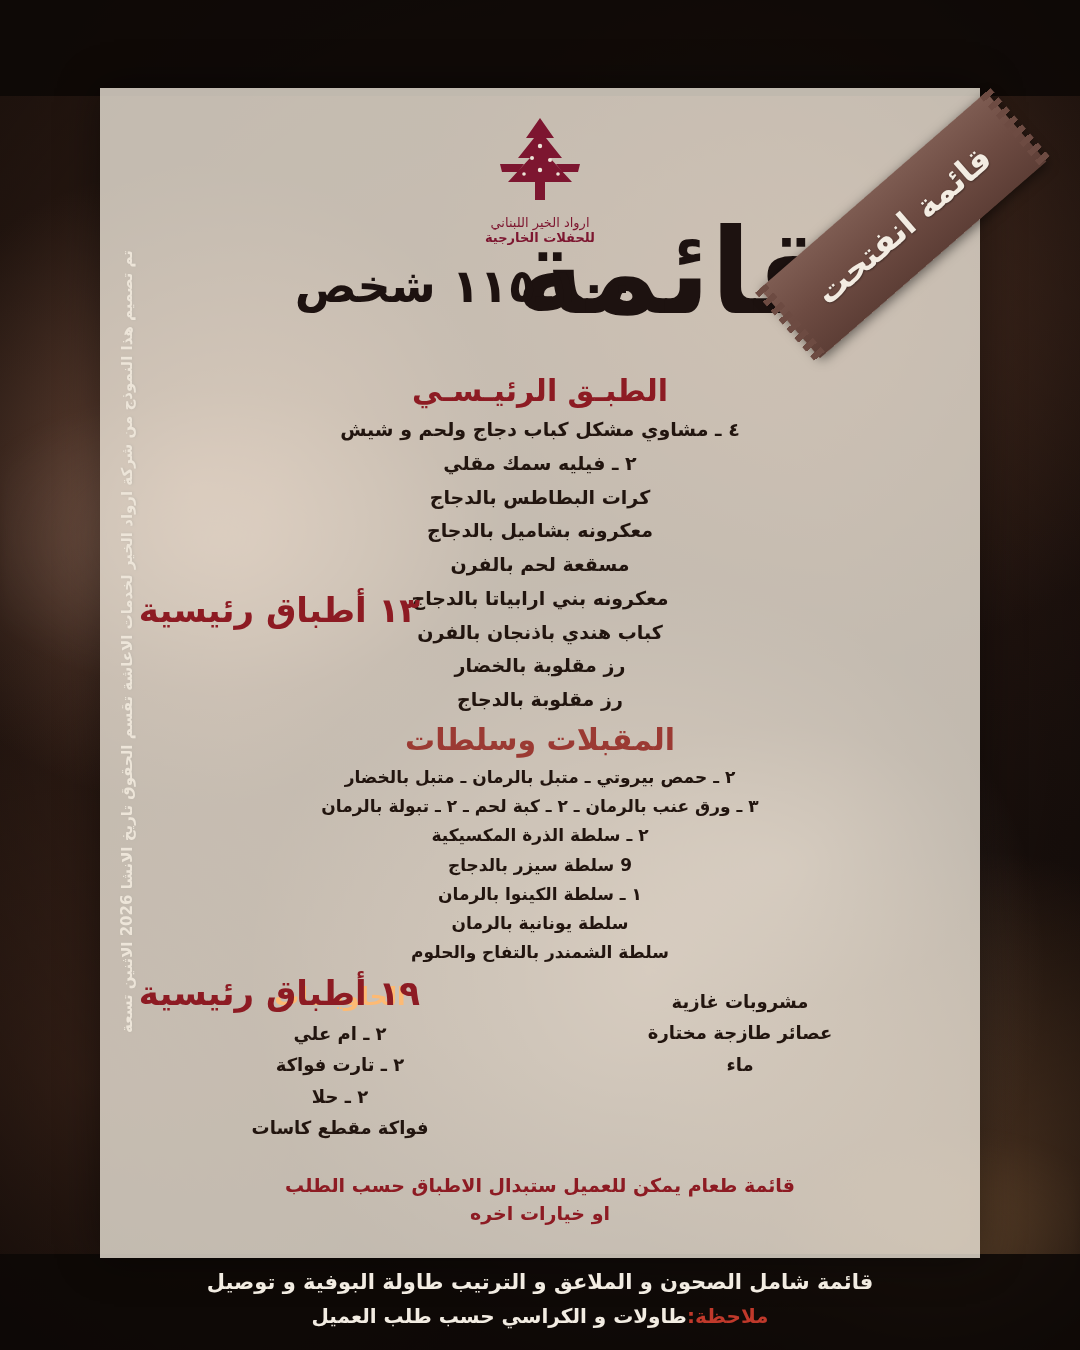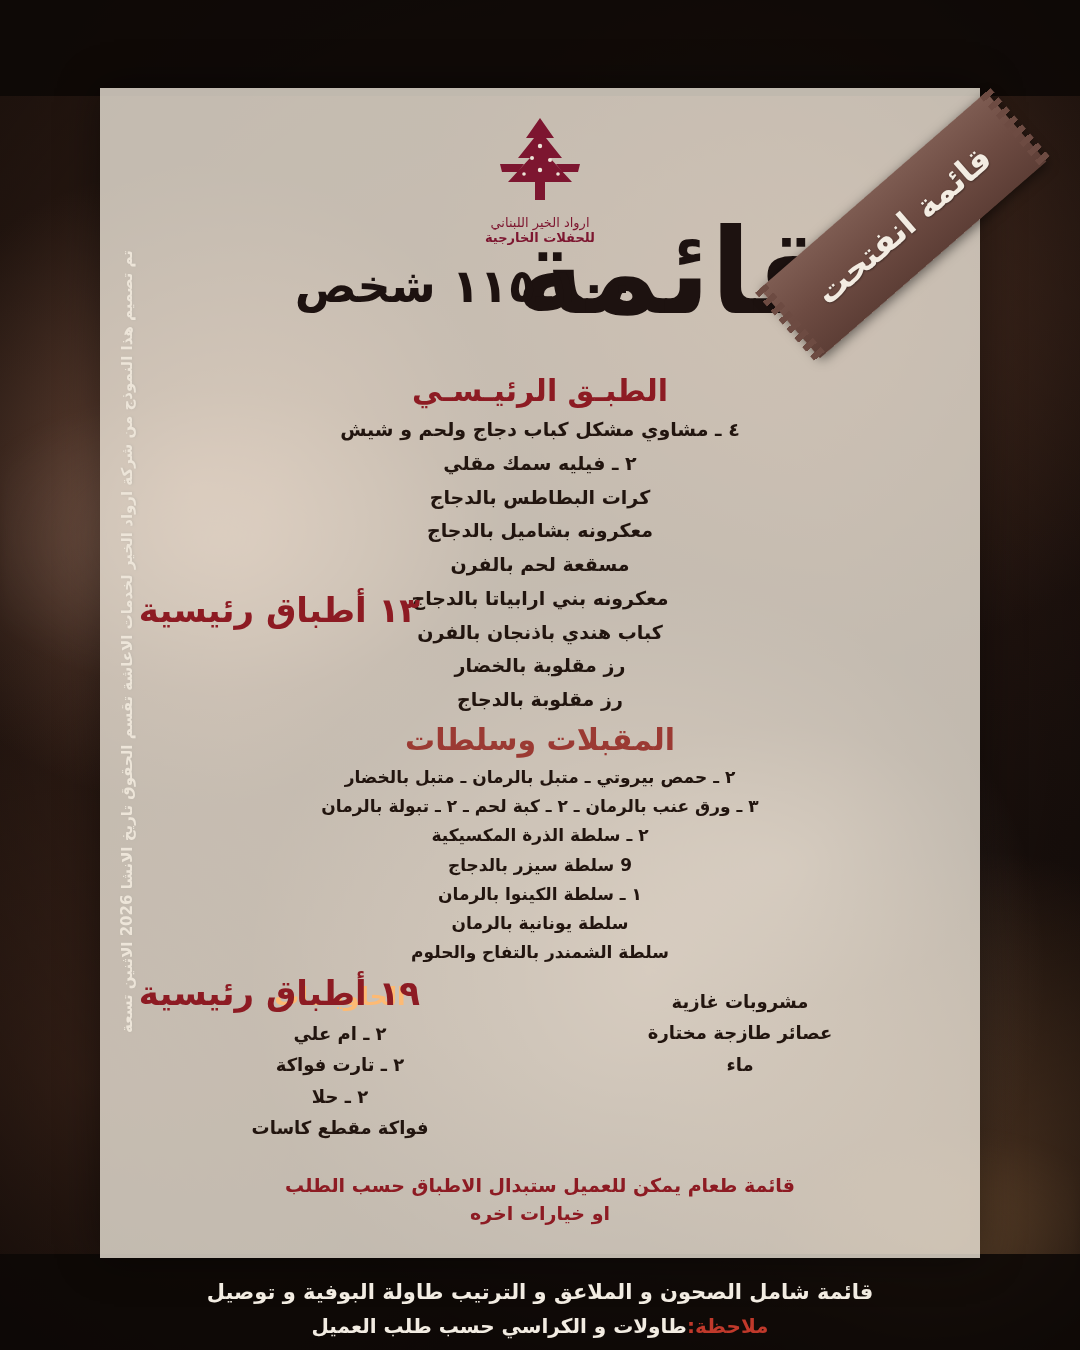--- a/index.html
+++ b/index.html
@@ -134,21 +134,21 @@
     writing-mode:vertical-rl;
     transform:rotate(180deg);
     font-size:15px;font-weight:bold;color:#efe6da;
     letter-spacing:1px;
     direction:rtl;
     text-shadow:0 1px 3px rgba(0,0,0,.8);
   }
 
   
   .footer{
-    position:absolute;left:0;right:0;bottom:12px;
+    position:absolute;left:0;right:0;bottom:22px;
     text-align:center;direction:rtl;color:#f2ece2;
   }
   .footer .l1{font-size:21px;font-weight:bold;margin-bottom:10px;}
   .footer .l2{font-size:20px;font-weight:bold;}
   .footer .l2 .em{color:#c0392b;}
 </style>
 </head>
 <body>
 
 <div class="bg"></div>

